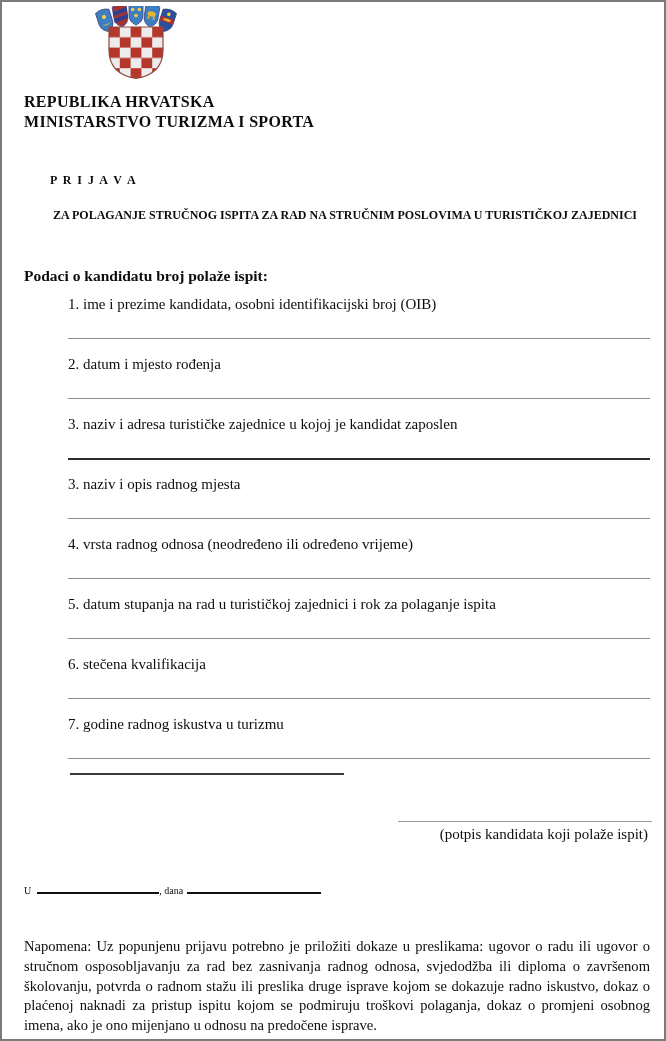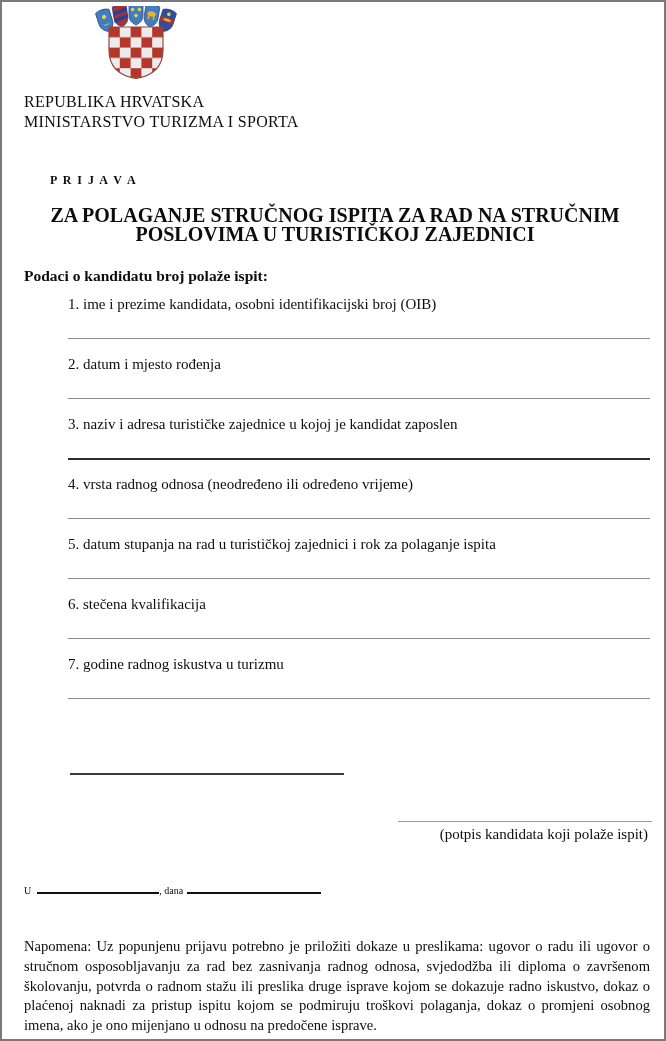--- a/index.html
+++ b/index.html
@@ -10,32 +10,32 @@
     background:#ffffff;
     border:2px solid #7a7a7a;
     box-sizing:border-box;
     font-family:"Liberation Serif", serif;
     color:#0d0d0d;
     overflow:hidden;
   }
   .coa { position:absolute; left:93px; top:4px; }
   .org {
     position:absolute; left:22px; top:90px;
-    font-weight:normal; font-size:16px; line-height:20px;
+    font-weight:bold; font-size:16px; line-height:20px;
     letter-spacing:0.3px;
   }
   .doc-title {
     position:absolute; top:171px; left:0; width:100%;
     text-align:left; font-weight:bold; font-size:12px;
     letter-spacing:1.5px;
     padding-left:48px;
   }
   .doc-subtitle {
     position:absolute; top:204px; left:31px; width:604px;
-    text-align:center; font-weight:bold; font-size:20px; line-height:19px;
+    text-align:right; font-weight:bold; font-size:12px; line-height:19px;
   }
   .section-heading {
     position:absolute; left:22px; top:265px;
     font-weight:bold; font-size:15.5px;
   }
   .fields { position:absolute; left:22px; top:292px; width:626px; }
   .field { position:relative; height:60px;margin-left:44px; }
   .field-label { font-size:15px; line-height:20px; }
   .answer-line {
     position:absolute; left:0; right:0; top:44px;
@@ -138,20 +138,24 @@
     </div>
     <div class="field">
       <div class="field-label">2. datum i mjesto rođenja</div>
       <div class="answer-line"></div>
     </div>
     <div class="field">
       <div class="field-label">3. naziv i adresa turističke zajednice u kojoj je kandidat zaposlen</div>
       <div class="answer-line"></div>
     </div>
     <div class="field">
+      <div class="field-label">3. naziv i opis radnog mjesta</div>
+      <div class="answer-line"></div>
+    </div>
+    <div class="field">
       <div class="field-label">4. vrsta radnog odnosa (neodređeno ili određeno vrijeme)</div>
       <div class="answer-line"></div>
     </div>
     <div class="field">
       <div class="field-label">5. datum stupanja na rad u turističkoj zajednici i rok za polaganje ispita</div>
       <div class="answer-line"></div>
     </div>
     <div class="field">
       <div class="field-label">6. stečena kvalifikacija</div>
       <div class="answer-line"></div>

